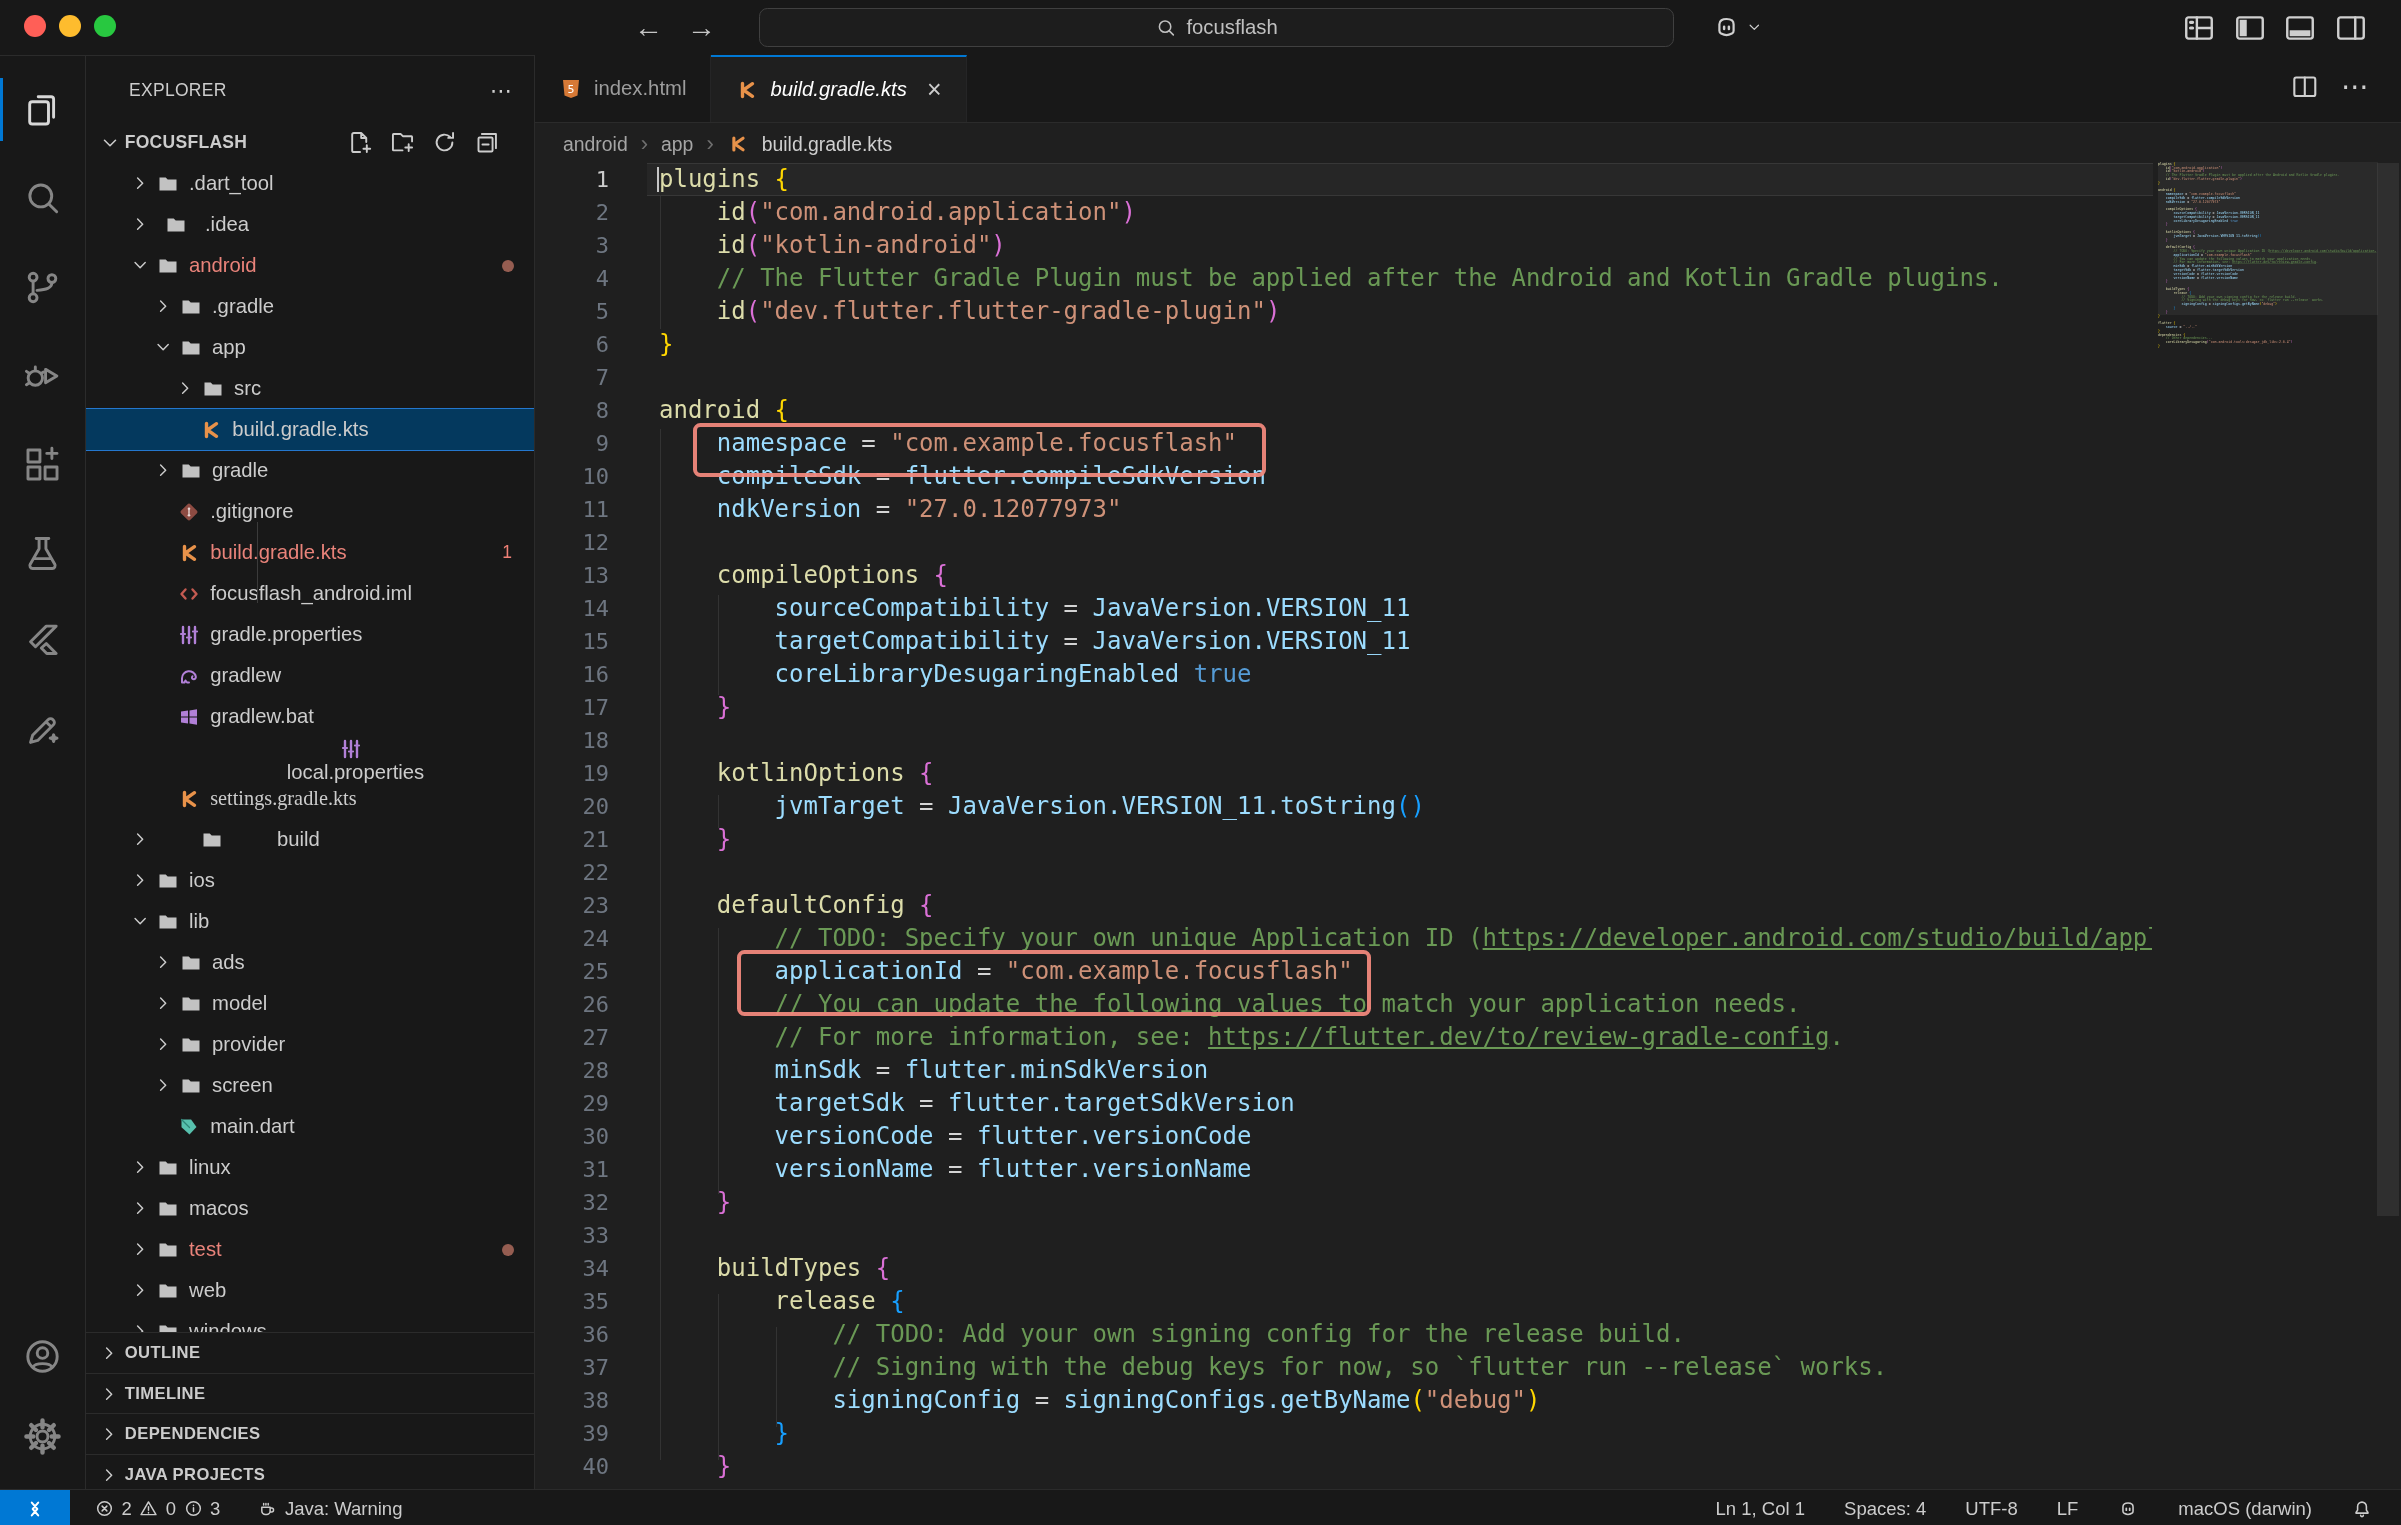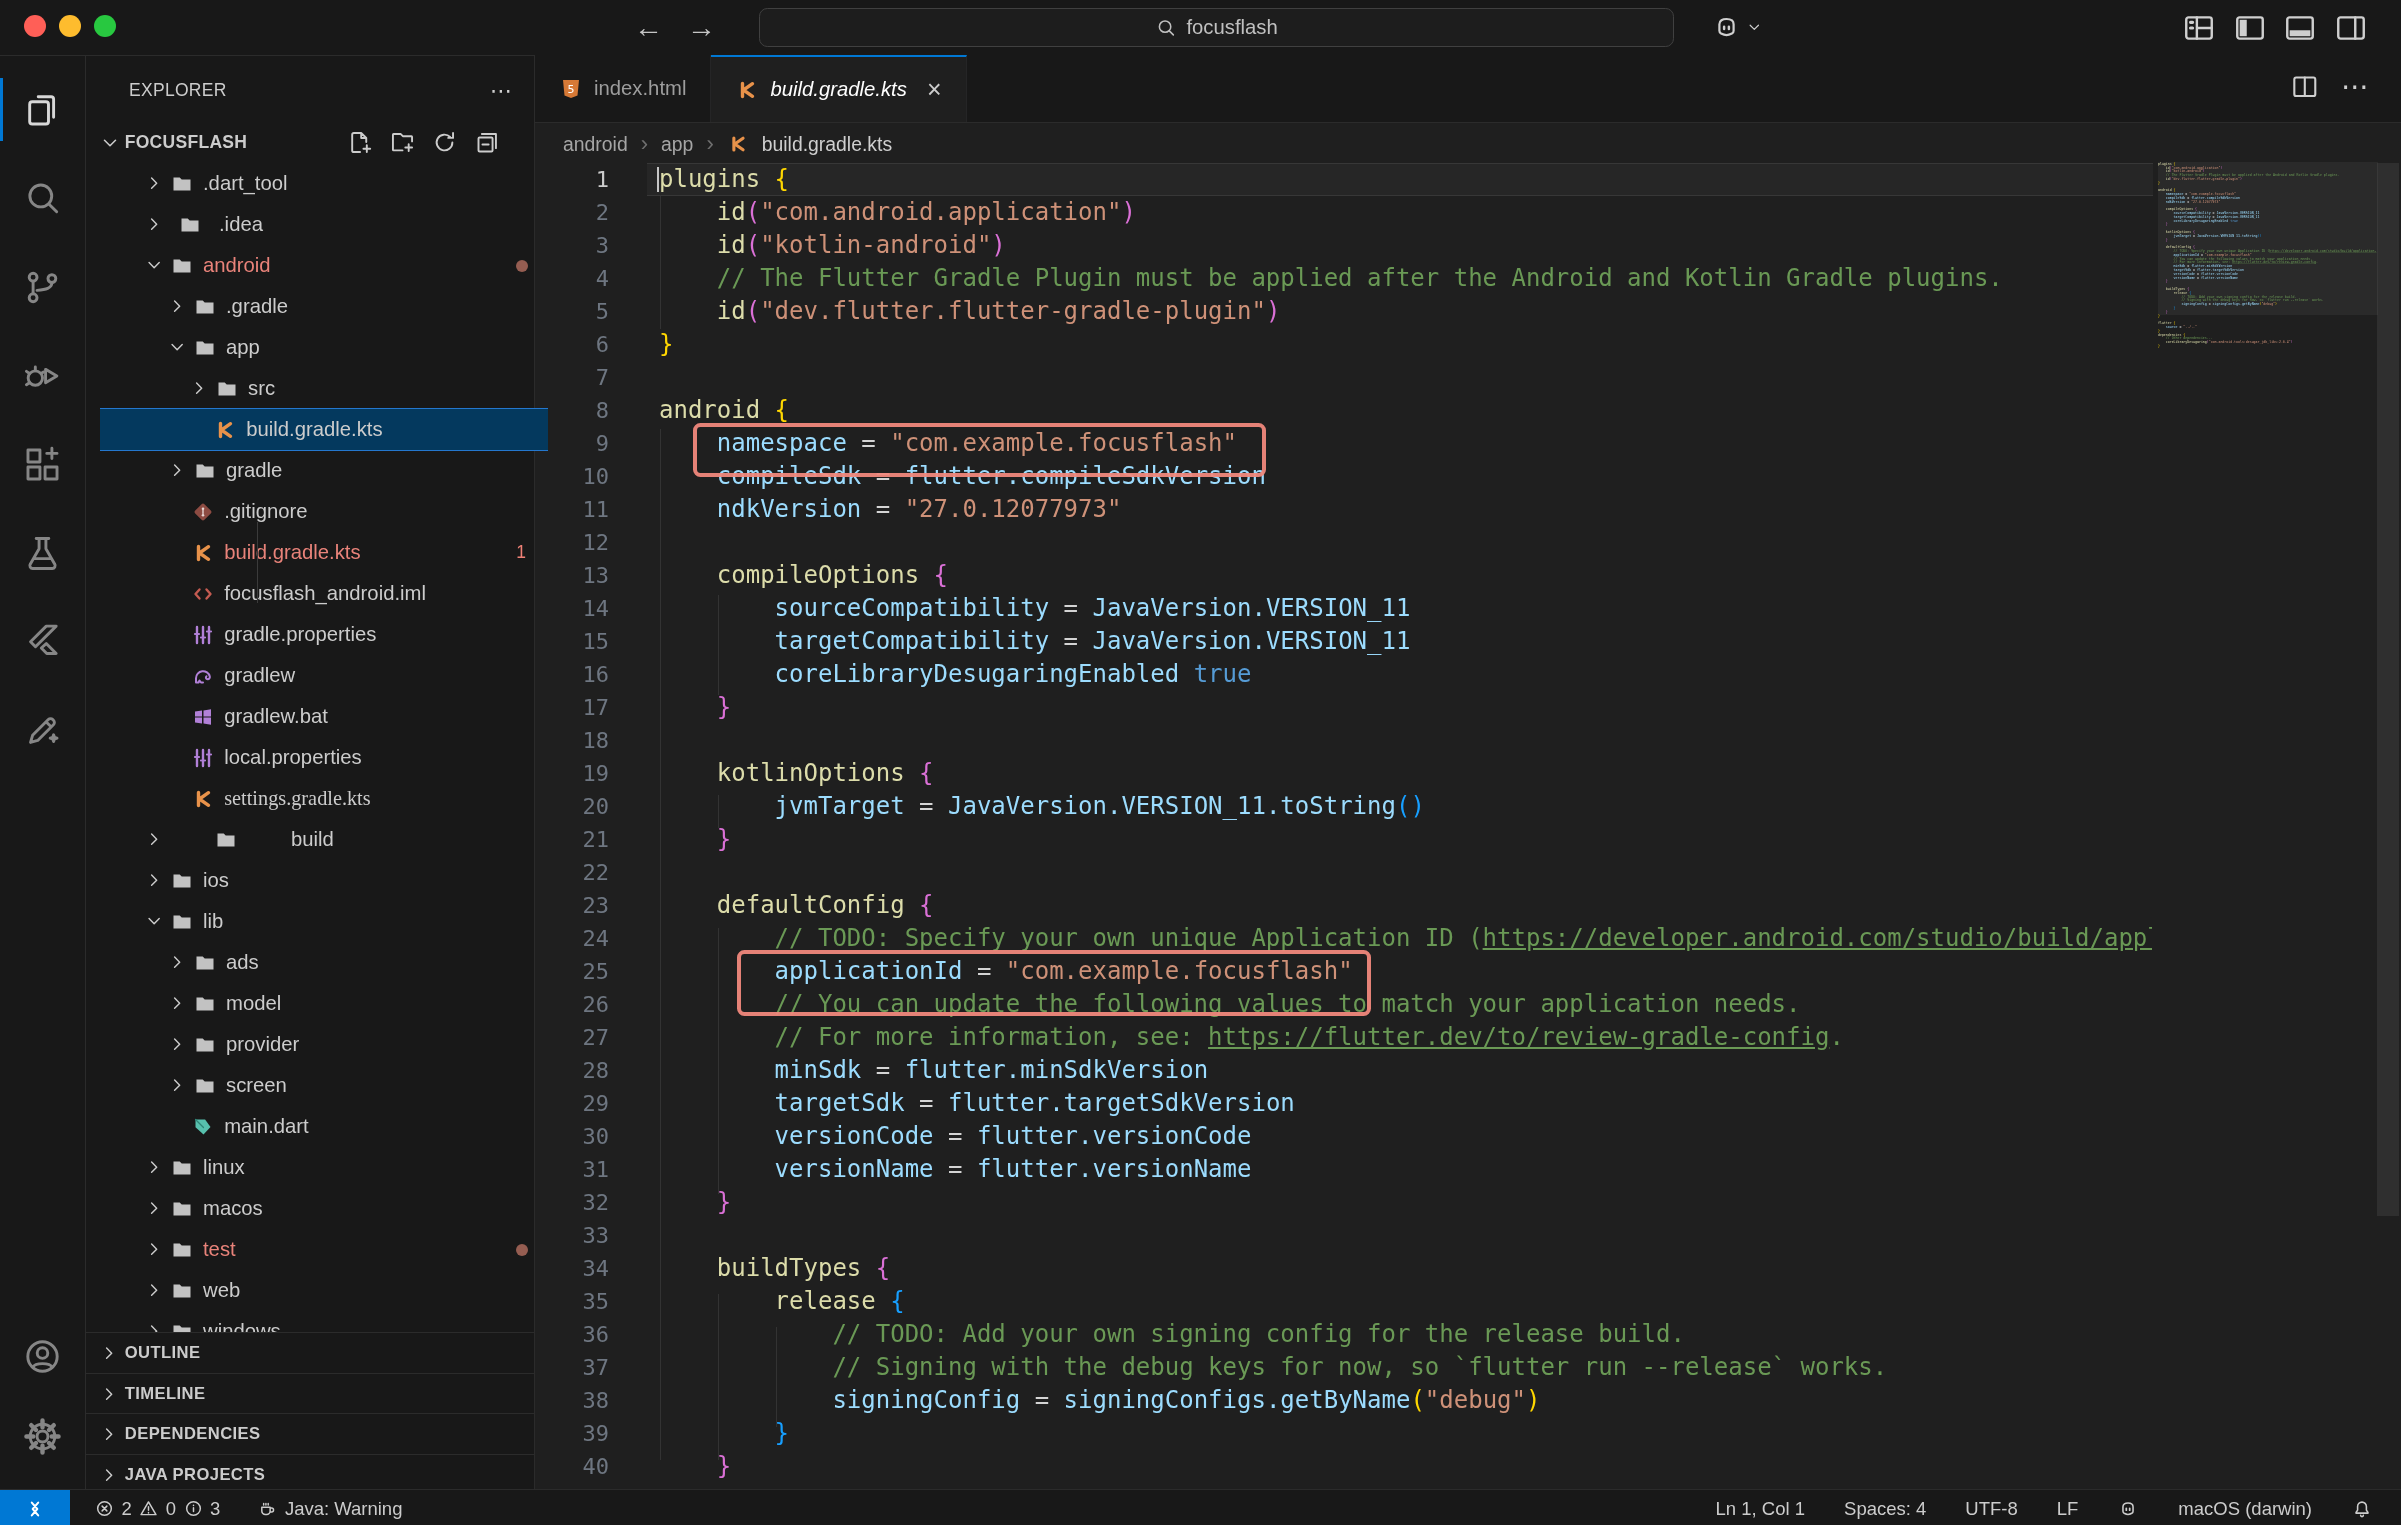--- a/index.html
+++ b/index.html
@@ -30,21 +30,21 @@
   
   #sidebar{left:86px;top:56px;width:448px;height:1433px;background:#181818;border-right:0.9px solid #2b2b2b;overflow:hidden;}
   #exp-head{left:86px;top:72px;width:448px;height:37px;display:flex;align-items:center;padding:0 22px 0 43px;box-sizing:border-box;
             font-size:17.5px;color:#cccccc;letter-spacing:0.3px;}
   #exp-head .sp{flex:1;}
   #proj-row{left:86px;top:122px;width:448px;height:41px;display:flex;align-items:center;padding-left:13px;box-sizing:border-box;}
   #proj-row .ic{width:22px;height:22px;color:#cccccc;}
   #proj-name{font-weight:700;font-size:17.5px;letter-spacing:0.3px;margin-left:3.7px;color:#cccccc;}
   #proj-tools{position:absolute;right:33px;display:flex;gap:15.7px;color:#cfcfcf;}
   #proj-tools .ic{width:27px;height:27px;}
-  #tree{left:100px;top:163px;width:448px;height:1169px;overflow:hidden;}
+  #tree{left:86px;top:163px;width:448px;height:1169px;overflow:hidden;}
   .trow{height:41px;display:flex;align-items:center;box-sizing:border-box;font-size:20.3px;color:#cccccc;position:relative;}
   .trow .chev{width:20.3px;height:20.3px;color:#cccccc;flex:none;}
   .trow .ficon{width:24px;height:24px;margin-left:5.5px;margin-right:9.2px;flex:none;}
   .trow.file .ficon{margin-left:0;}
   .trow .lbl{white-space:nowrap;}
   .trow .sp{flex:1;}
   .trow.red .lbl{color:#e9837a;}
   .trow.sel{background:#04395e;outline:0.9px solid #2477ce;outline-offset:-0.9px;}
   .trow .dot{width:12px;height:12px;border-radius:50%;background:#955d51;margin-right:20.3px;flex:none;}
   .trow .badge{color:#ef8076;font-size:17.5px;margin-right:22px;flex:none;}
@@ -458,21 +458,21 @@
       <span class="ic ficon" style="width: 24px; height: 24px;">
         <svg viewBox="0 0 24 24">
           <g fill="#b180d7" stroke="none">
             <path d="M4 6.6l7-1v5.9H4zM12.5 5.4l7.5-1.1v7.2h-7.5zM4 12.5h7v5.9l-7-1zM12.5 12.5H20v7.2l-7.5-1.1z"></path>
           </g>
         </svg>
       </span>
       <span class="lbl">gradlew.bat</span>
       <span class="sp"></span>
     </div>
-    <div class="trow file" style="padding-left: 91px;">
+    <div class="trow file" style="padding-left: 91px; flex-direction: column;">
       <span class="ic ficon" style="width: 24px; height: 24px;">
         <svg viewBox="0 0 24 24">
           <g style="stroke:#b180d7;stroke-width:2.4">
             <path d="M6 4v5.5M6 12.5V20M12 4v9M12 16v4M18 4v3M18 10v10"></path>
             <path d="M4 11h4M10 14.5h4M16 8.5h4" style="stroke-width:2.2"></path>
           </g>
         </svg>
       </span>
       <span class="lbl">local.properties</span>
       <span class="sp"></span>

